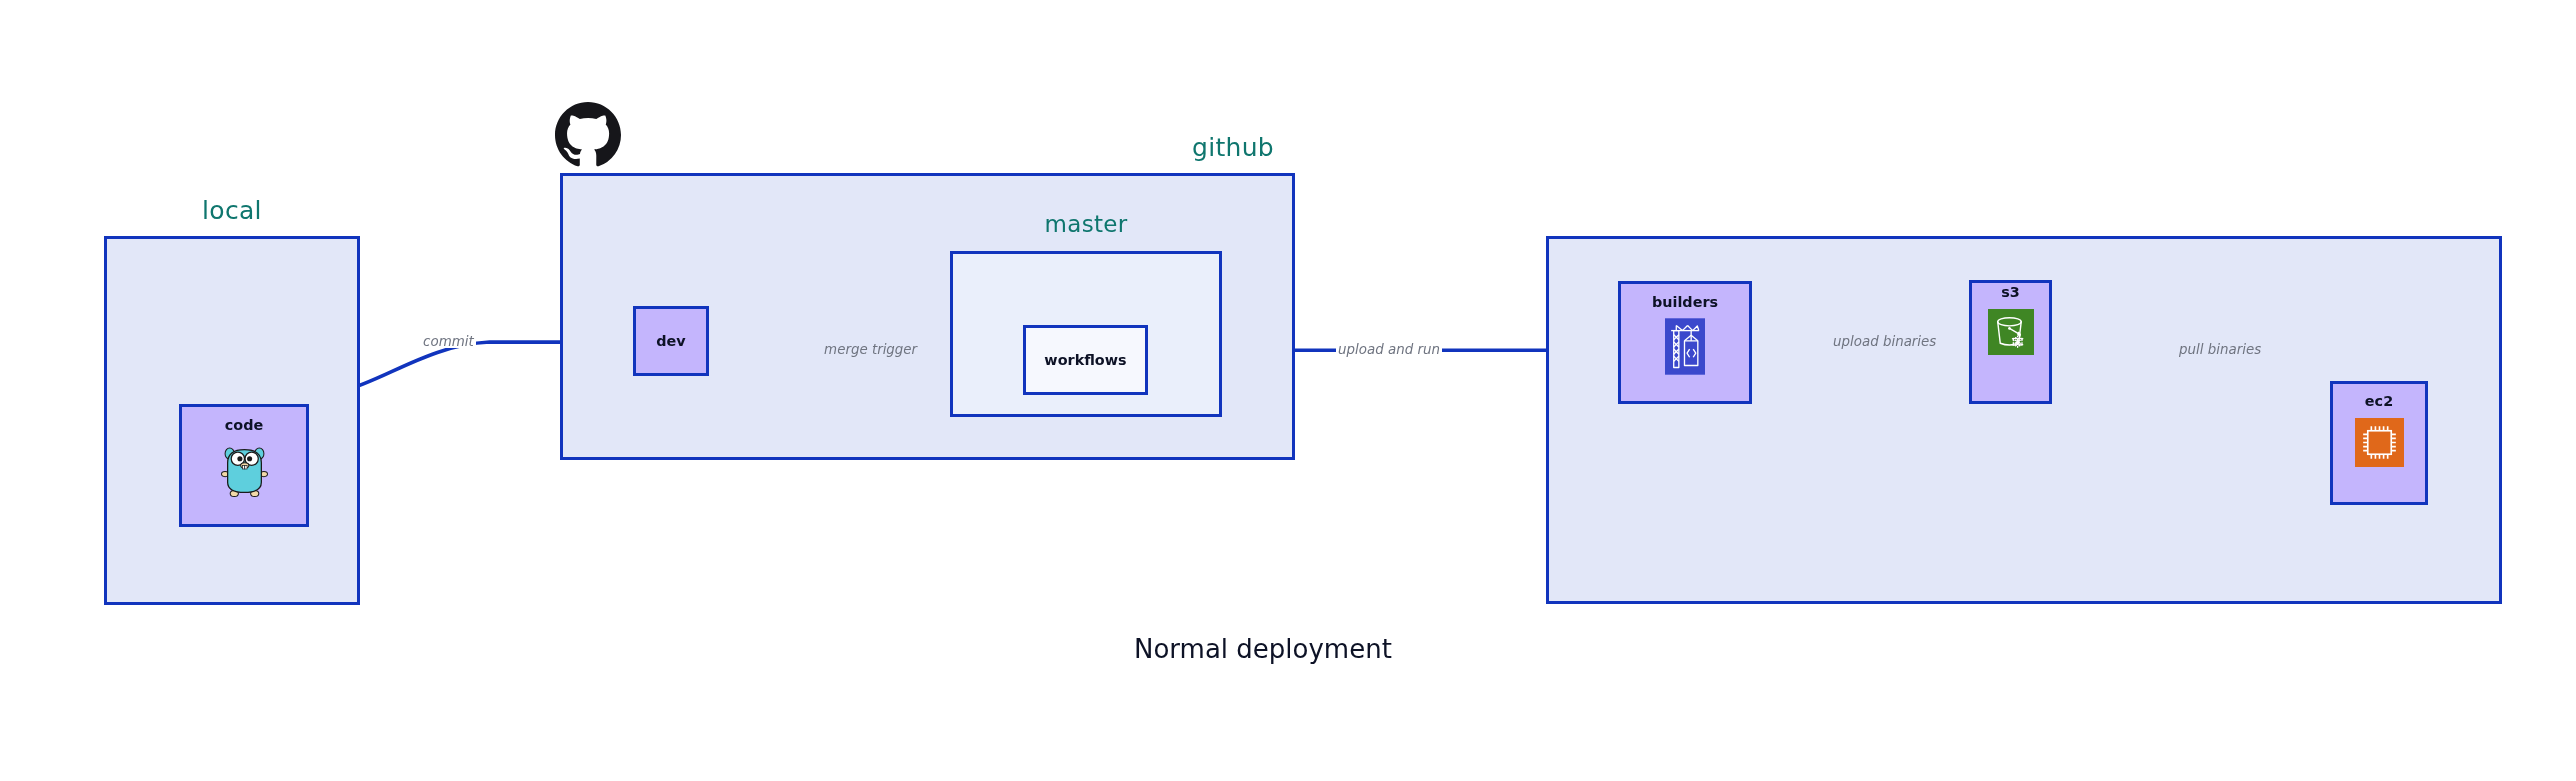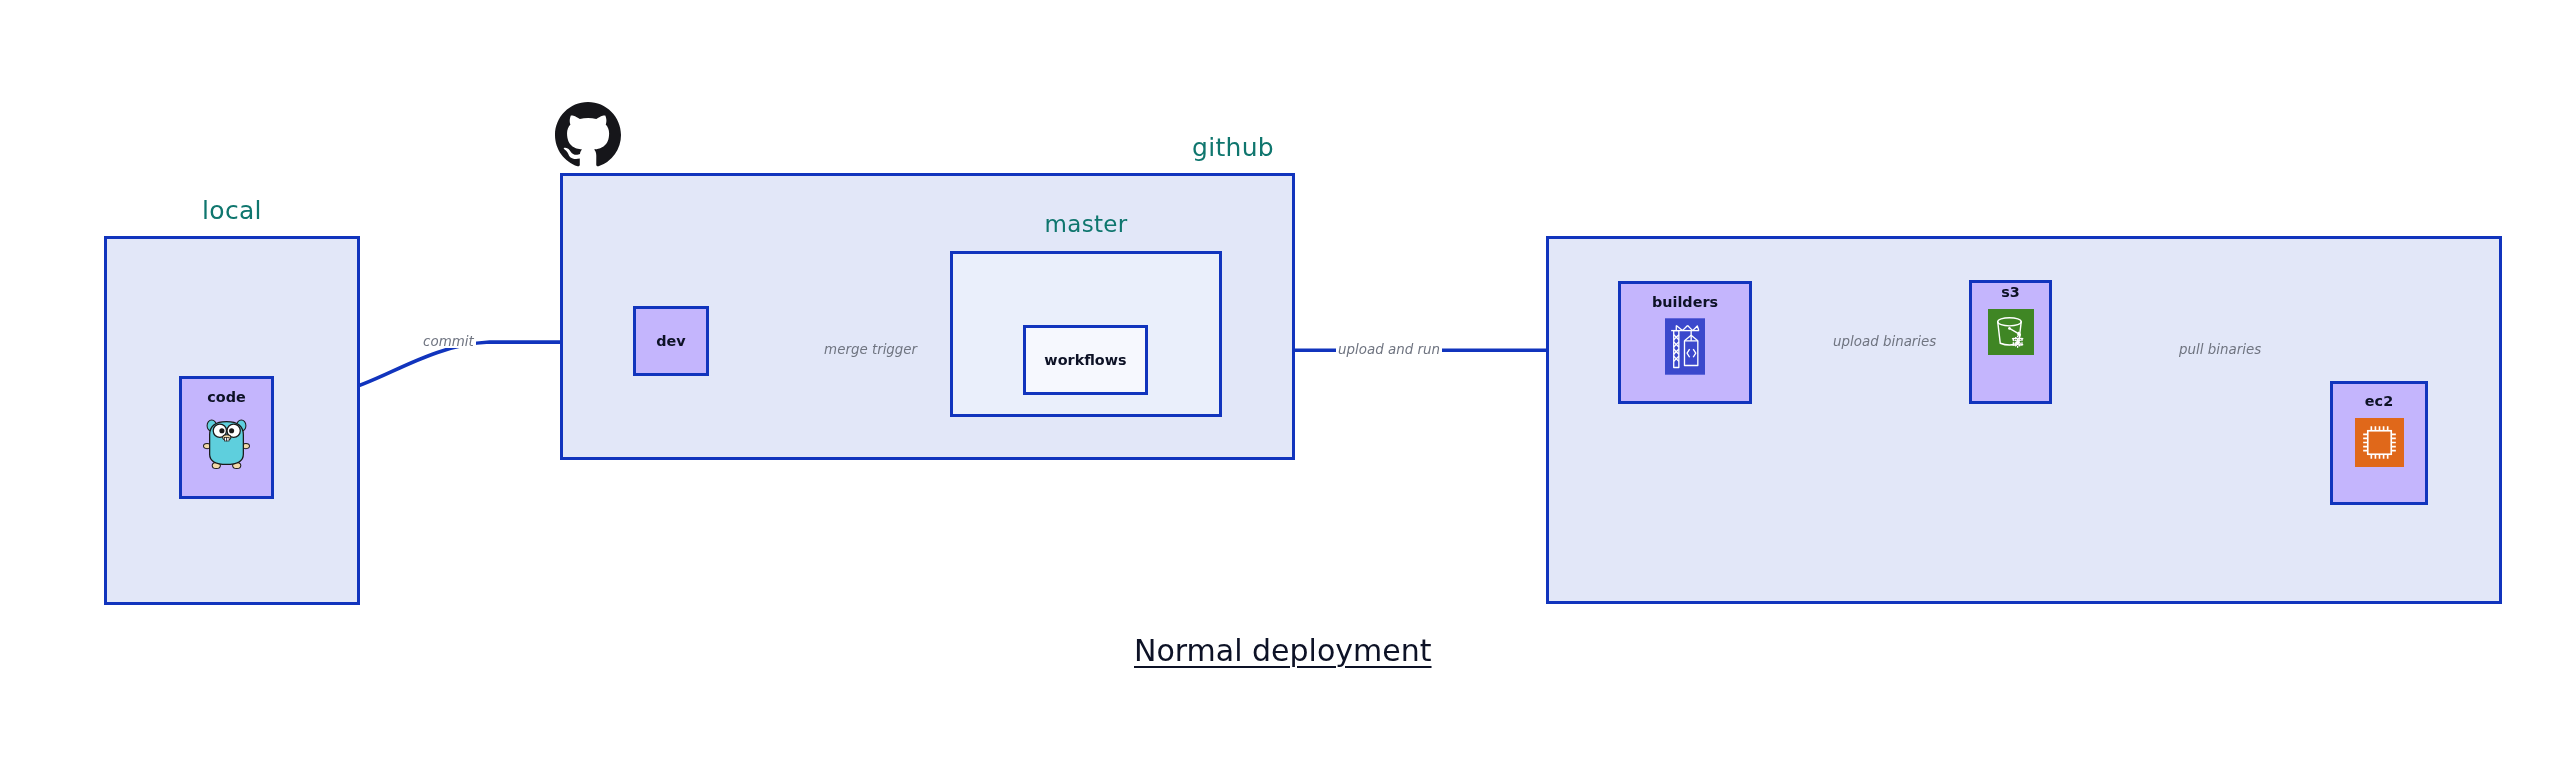--- a/index.html
+++ b/index.html
@@ -68,23 +68,22 @@
     white-space:nowrap;
     background:#ffffff;
     line-height:1;
     padding:0 2.1px;
   }
   .edge-label.on-group{background:#e2e7f8;}
   
   #caption{
     position:absolute;
     color:#0d1226;
-    font-size:30px;
+    font-size:26px;
     font-weight:400;
-    text-decoration:underline;
     text-underline-offset:5.2px;
     text-decoration-thickness:2.1px;
     white-space:nowrap;
     line-height:1;
     text-align:center;
   }
   #gh-logo{position:absolute;}
 </style>
 </head>
 <body>
@@ -107,21 +106,21 @@
     <path d="M 3400 664 L 3888 664" fill="none" stroke="#1134bd" stroke-width="7" marker-end="url(#arrowhead)"></path>
 
     <path d="M 4070 664 C 4190 664, 4240 676, 4290 690
              C 4380 716, 4440 768, 4512 828" fill="none" stroke="#1134bd" stroke-width="7" marker-end="url(#arrowhead)"></path>
   </svg>
 
   <div class="group-label" style="left:104px;top:198px;width:256px;text-align:center;">local</div>
 
   <div class="group" style="left:104px;top:236px;width:256px;height:369px;"></div>
 
-  <div class="node" style="left:179px;top:376px;width:95px;height:123px;padding-top:11.3px;">
+  <div class="node" style="left:179px;top:404px;width:130px;height:123px;padding-top:11.3px;">
     <div class="node-title">code</div>
     <div class="node-icon" style="margin-top:9.3px;">
       <svg width="47" height="56" viewBox="0 0 92 108" xmlns="http://www.w3.org/2000/svg">
 
         <ellipse cx="17" cy="22" rx="9" ry="11" fill="#5ecfdd" stroke="#1b1b1b" stroke-width="2"></ellipse>
         <ellipse cx="75" cy="22" rx="9" ry="11" fill="#5ecfdd" stroke="#1b1b1b" stroke-width="2"></ellipse>
 
         <ellipse cx="26" cy="100" rx="8" ry="6" fill="#f3d9a8" stroke="#1b1b1b" stroke-width="2"></ellipse>
         <ellipse cx="66" cy="100" rx="8" ry="6" fill="#f3d9a8" stroke="#1b1b1b" stroke-width="2"></ellipse>
 

